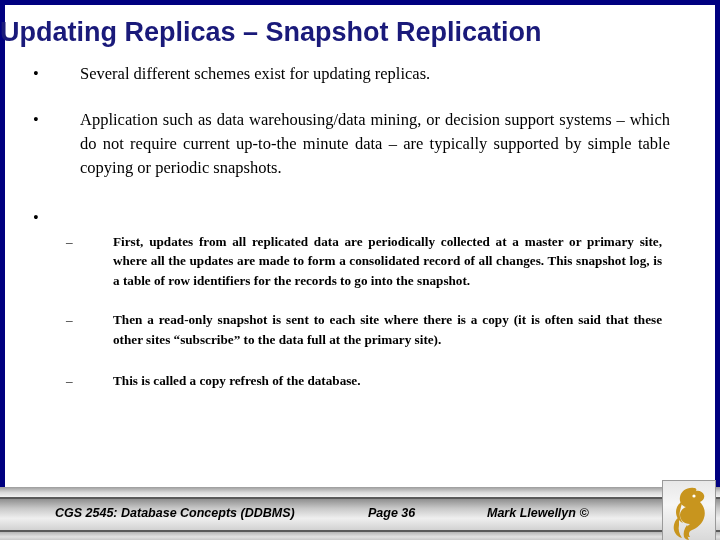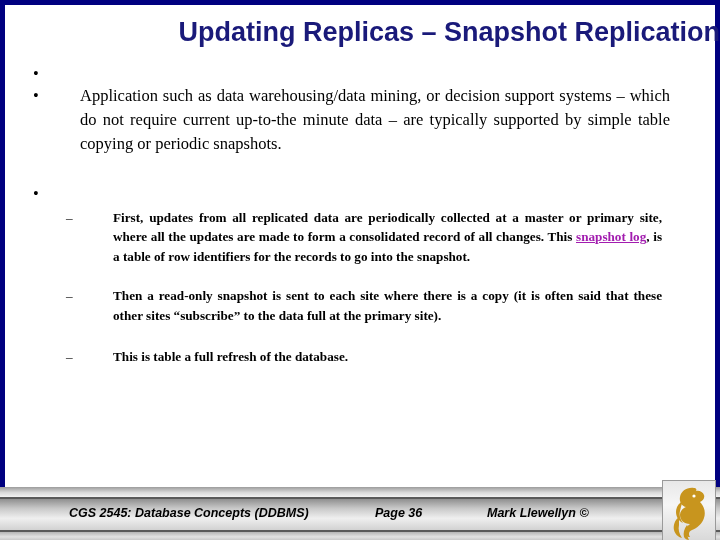--- a/index.html
+++ b/index.html
@@ -41,21 +41,21 @@
     right: 0; top: 0;
     width: 5px; height: 487px;
     background: #000080;
   }
 
   
   #title {
     position: absolute;
     left: 0; top: 17px;
     width: 720px;
-    text-align: right;
+    text-align: left;
     font-family: "Liberation Sans", sans-serif;
     font-size: 27px;
     font-weight: bold;
     color: #1a1a7a;
     letter-spacing: 0px;
     white-space: nowrap;
   }
 
   
   #body {
@@ -98,22 +98,21 @@
     line-height: 1.48;
     font-weight: normal;
   }
 
   .gap-b  { height: 22px; }
   .gap-b2 { height: 26px; }
   .gap-s  { height: 20px; }
   .gap-s2 { height: 22px; }
 
   .hl {
-    color: #a21caf;
-    text-decoration: underline;
+    color: #000000;
   }
 
   
   #footer {
     position: absolute;
     left: 0; top: 487px;
     width: 720px; height: 53px;
   }
   .band {
     position: absolute;
@@ -145,22 +144,22 @@
   .foot-text {
     position: absolute;
     top: 19px;
     font-family: "Liberation Sans", sans-serif;
     font-size: 12.5px;
     font-weight: bold;
     font-style: italic;
     color: #000000;
     white-space: nowrap;
   }
-  #foot-course { left: 69px; text-align: right; }
-  #foot-page   { left: 368px; margin-left: 7px; }
+  #foot-course { left: 55px; text-align: right; }
+  #foot-page   { left: 368px; }
   #foot-author { left: 487px; }
 
   
   #logo-box {
     position: absolute;
     left: 662px; top: 480px;
     width: 52px; height: 60px;
     background: linear-gradient(to bottom, #e8e8e8 0%, #f6f6f6 40%, #d8d8d8 100%);
     border: 1px solid #9a9a9a;
     overflow: hidden;
@@ -175,20 +174,21 @@
   <div class="frame-top"></div>
   <div class="frame-left"></div>
   <div class="frame-right"></div>
 
   <div id="title">Updating Replicas – Snapshot Replication</div>
 
   <div id="body">
 
     <div class="bullet">
       <span class="marker">•</span>
+      <span>Several different schemes exist for updating replicas.</span>
     </div>
 
     <div class="gap-b"></div>
 
     <div class="bullet">
       <span class="marker">•</span>
       <span>Application such as data warehousing/data mining, or decision support systems – which do not require current up-to-the minute data – are typically supported by simple table copying or periodic snapshots.</span>
     </div>
 
     <div class="gap-b2"></div>
@@ -208,21 +208,21 @@
 
     <div class="sub">
       <span class="marker">–</span>
       <span>Then a read-only snapshot is sent to each site where there is a copy (it is often said that these other sites “subscribe” to the data full at the primary site).</span>
     </div>
 
     <div class="gap-s2"></div>
 
     <div class="sub">
       <span class="marker">–</span>
-      <span>This is table a full refresh of the database.</span>
+      <span>This is called a copy refresh of the database.</span>
     </div>
 
   </div>
 
   <div id="footer">
     <div class="band band-a"></div>
     <div class="rule rule-1"></div>
     <div class="band band-b"></div>
     <div class="rule rule-2"></div>
     <div class="band band-c"></div>

